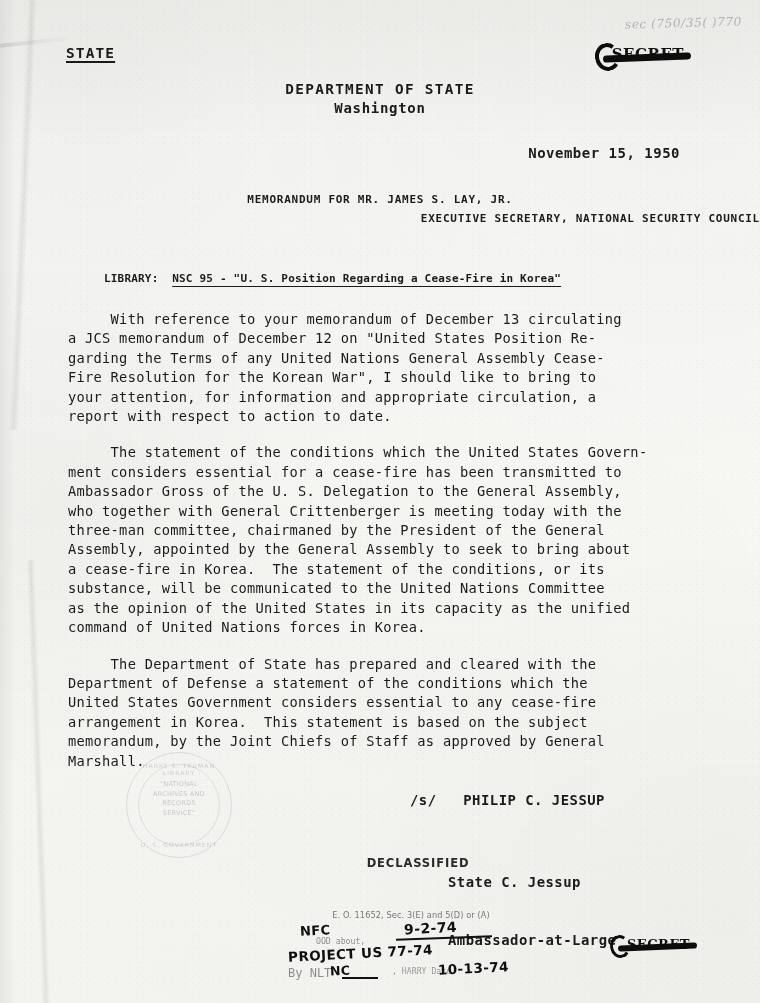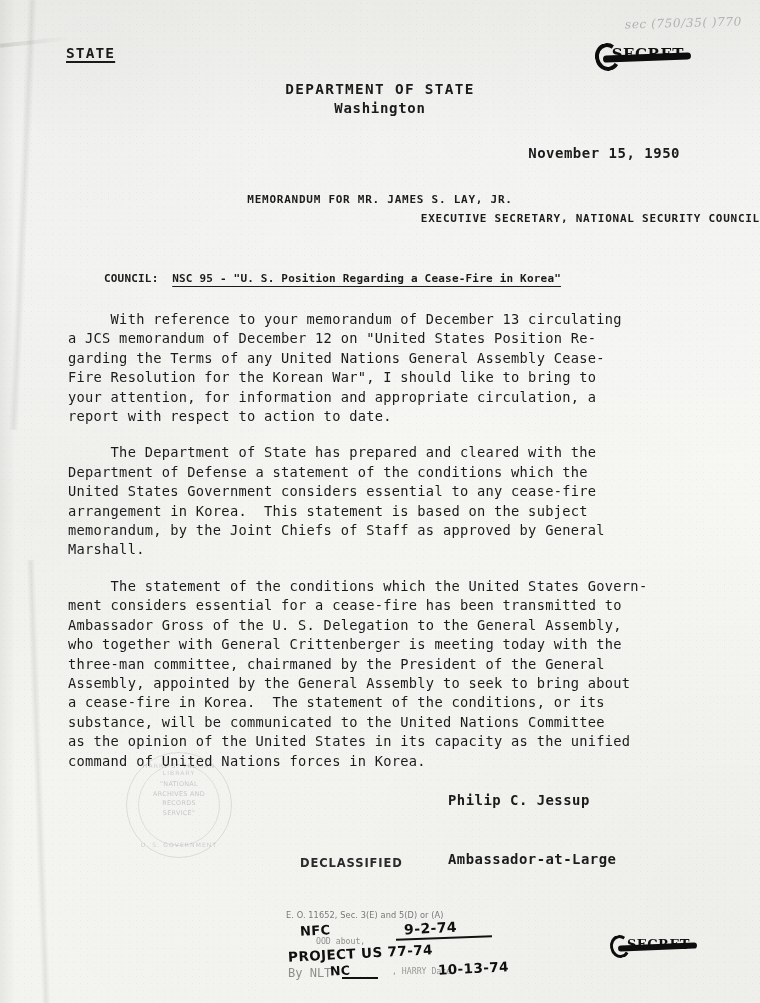--- a/index.html
+++ b/index.html
@@ -232,20 +232,21 @@
     color: rgba(62,62,86,.26);
   }
   .archive-seal .seal-arc-top { top: 9px; }
   .archive-seal .seal-arc-bottom { bottom: 9px; }
 
   
   .declass {
     position: absolute;
     left: 286px; top: 856px;
     width: 250px;
+    text-align: center;
   }
   .declass-title {
     font-family: "DejaVu Sans", "Liberation Sans", sans-serif;
     font-size: 11.5px;
     font-weight: 700;
     letter-spacing: .9px;
     color: #2a2a2a;
     margin-left: 14px;
   }
   .declass-eo {
@@ -316,50 +317,51 @@
   <div class="hdr-center hdr-dept mono">DEPARTMENT OF STATE</div>
 
   <div class="date-line mono">November 15, 1950</div>
 
   <div class="memo-block">
     <div class="mono" style="letter-spacing:.75px;">MEMORANDUM FOR MR. JAMES S. LAY, JR.</div>
     <div class="mono" style="letter-spacing:.75px;text-align:right;">EXECUTIVE SECRETARY, NATIONAL SECURITY COUNCIL</div>
   </div>
 
   <div class="subject-row">
-    <span class="mono">COUNCIL:</span><span class="mono">  </span><span class="mono subj-value">NSC 95 - "U. S. Position Regarding a Cease-Fire in Korea"</span>
+    <span class="mono">LIBRARY:</span><span class="mono">  </span><span class="mono subj-value">NSC 95 - "U. S. Position Regarding a Cease-Fire in Korea"</span>
   </div>
 
   <div class="body-wrap">
     <p class="para">     With reference to your memorandum of December 13 circulating
 a JCS memorandum of December 12 on "United States Position Re-
 garding the Terms of any United Nations General Assembly Cease-
 Fire Resolution for the Korean War", I should like to bring to
 your attention, for information and appropriate circulation, a
 report with respect to action to date.</p>
-    <p class="para">     The Department of State has prepared and cleared with the
-Department of Defense a statement of the conditions which the
-United States Government considers essential to any cease-fire
-arrangement in Korea.  This statement is based on the subject
-memorandum, by the Joint Chiefs of Staff as approved by General
-Marshall.</p>
     <p class="para">     The statement of the conditions which the United States Govern-
 ment considers essential for a cease-fire has been transmitted to
 Ambassador Gross of the U. S. Delegation to the General Assembly,
 who together with General Crittenberger is meeting today with the
 three-man committee, chairmaned by the President of the General
 Assembly, appointed by the General Assembly to seek to bring about
 a cease-fire in Korea.  The statement of the conditions, or its
 substance, will be communicated to the United Nations Committee
 as the opinion of the United States in its capacity as the unified
 command of United Nations forces in Korea.</p>
+    <p class="para">     The Department of State has prepared and cleared with the
+Department of Defense a statement of the conditions which the
+United States Government considers essential to any cease-fire
+arrangement in Korea.  This statement is based on the subject
+memorandum, by the Joint Chiefs of Staff as approved by General
+Marshall.</p>
   </div>
 
   <div class="sig-block">
-    <div class="sig-name">Philip C. Jessup</div>
+    <div class="sig-signed">/s/   PHILIP C. JESSUP</div>
+    <div class="sig-name">State C. Jessup</div>
     <div class="sig-title">Ambassador-at-Large</div>
   </div>
 
   <div class="archive-seal">
     <div class="ring-inner"></div>
     <div class="seal-arc-top">HARRY S. TRUMAN LIBRARY</div>
     <div class="seal-core">"NATIONAL
 ARCHIVES AND
 RECORDS
 SERVICE"</div>

